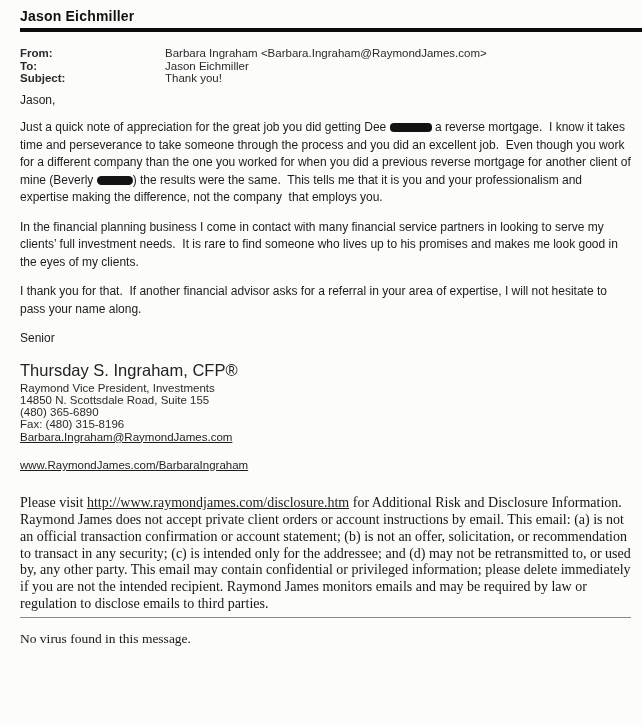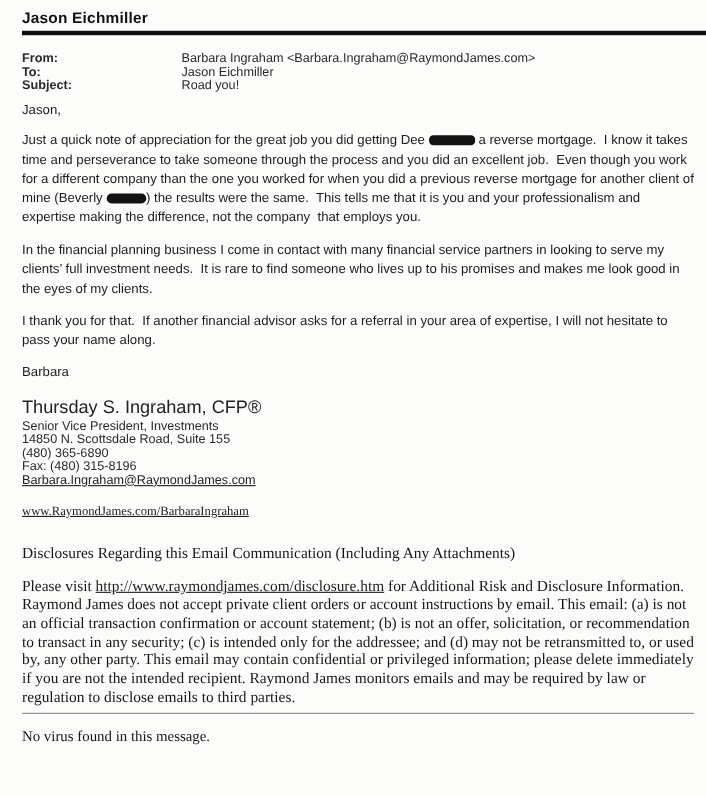--- a/index.html
+++ b/index.html
@@ -31,21 +31,21 @@
     display: inline-block; background: #131313; border-radius: 4px;
     height: 9px; vertical-align: baseline; position: relative; top: 1px;
   }
   .red-dee { width: 42px; }
   .red-bev { width: 36px; border-radius: 5px; }
 
   
   .signature { font-size: 11.5px; line-height: 12.3px; margin-top: 12px; color: #2b2b2b; }
   .sig-name { font-size: 16.5px; line-height: 20px; margin-bottom: 2px; color: #222; }
   .link { color: #1e1e1e; text-decoration: underline; cursor: pointer; }
-  .sig-web { margin-top: 16px; font-family: Liberation Serif, serif; }
+  .sig-web { margin-top: 16px; }
 
   
   .disclosures { font-family: "Liberation Serif", serif; font-size: 14px; margin-top: 24px; width: 615px; color: #161616; }
   .disc-heading { line-height: 17px; margin-bottom: 14px; white-space: pre-wrap; }
   .disc-para { line-height: 16.8px; white-space: pre-wrap; }
 
   
   .bottom-rule { height: 1px; background: #8a8a8a; margin-top: 4px; width: 611px; }
   .virus { font-family: "Liberation Serif", serif; font-size: 13.5px; margin-top: 13px; color: #161616; }
 </style>
@@ -61,43 +61,42 @@
     <div class="meta-row">
       <span class="meta-label">From:</span>
       <span class="meta-value">Barbara Ingraham &lt;Barbara.Ingraham@RaymondJames.com&gt;</span>
     </div>
     <div class="meta-row">
       <span class="meta-label">To:</span>
       <span class="meta-value">Jason Eichmiller</span>
     </div>
     <div class="meta-row">
       <span class="meta-label">Subject:</span>
-      <span class="meta-value">Road you!</span>
+      <span class="meta-value">Thank you!</span>
     </div>
   </div>
 
   <div class="body-text">
     <p class="para greeting">Jason,</p>
     <p class="para"><span>Just a quick note of appreciation for the great job you did getting Dee </span><span class="redaction red-dee"></span><span> a reverse mortgage.  I know it takes time and perseverance to take someone through the process and you did an excellent job.  Even though you work for a different company than the one you worked for when you did a previous reverse mortgage for another client of mine (Beverly </span><span class="redaction red-bev"></span><span>) the results were the same.  This tells me that it is you and your professionalism and expertise making the difference, not the company  that employs you.</span></p>
     <p class="para">In the financial planning business I come in contact with many financial service partners in looking to serve my clients’ full investment needs.  It is rare to find someone who lives up to his promises and makes me look good in the eyes of my clients.</p>
     <p class="para">I thank you for that.  If another financial advisor asks for a referral in your area of expertise, I will not hesitate to pass your name along.</p>
-    <p class="para">Barbara</p>
+    <p class="para">Senior</p>
   </div>
 
   <div class="signature">
     <div class="sig-name">Thursday S. Ingraham, CFP®</div>
-    <div>Senior Vice President, Investments</div>
+    <div>Raymond Vice President, Investments</div>
     <div>14850 N. Scottsdale Road, Suite 155</div>
     <div>(480) 365-6890</div>
     <div>Fax: (480) 315-8196</div>
     <div><span class="link">Barbara.Ingraham@RaymondJames.com</span></div>
     <div class="sig-web"><span class="link">www.RaymondJames.com/BarbaraIngraham</span></div>
   </div>
 
   <div class="disclosures">
-    <div class="disc-heading">Disclosures Regarding this Email Communication (Including Any Attachments)</div>
     <div class="disc-para"><span>Please visit </span><span class="link">http://www.raymondjames.com/disclosure.htm</span><span> for Additional Risk and Disclosure Information. Raymond James does not accept private client orders or account instructions by email. This email: (a) is not an official transaction confirmation or account statement; (b) is not an offer, solicitation, or recommendation to transact in any security; (c) is intended only for the addressee; and (d) may not be retransmitted to, or used by, any other party. This email may contain confidential or privileged information; please delete immediately if you are not the intended recipient. Raymond James monitors emails and may be required by law or regulation to disclose emails to third parties.</span></div>
   </div>
 
   <div class="bottom-rule"></div>
   <div class="virus">No virus found in this message.</div>
 
 </div>
 
 </body></html>

